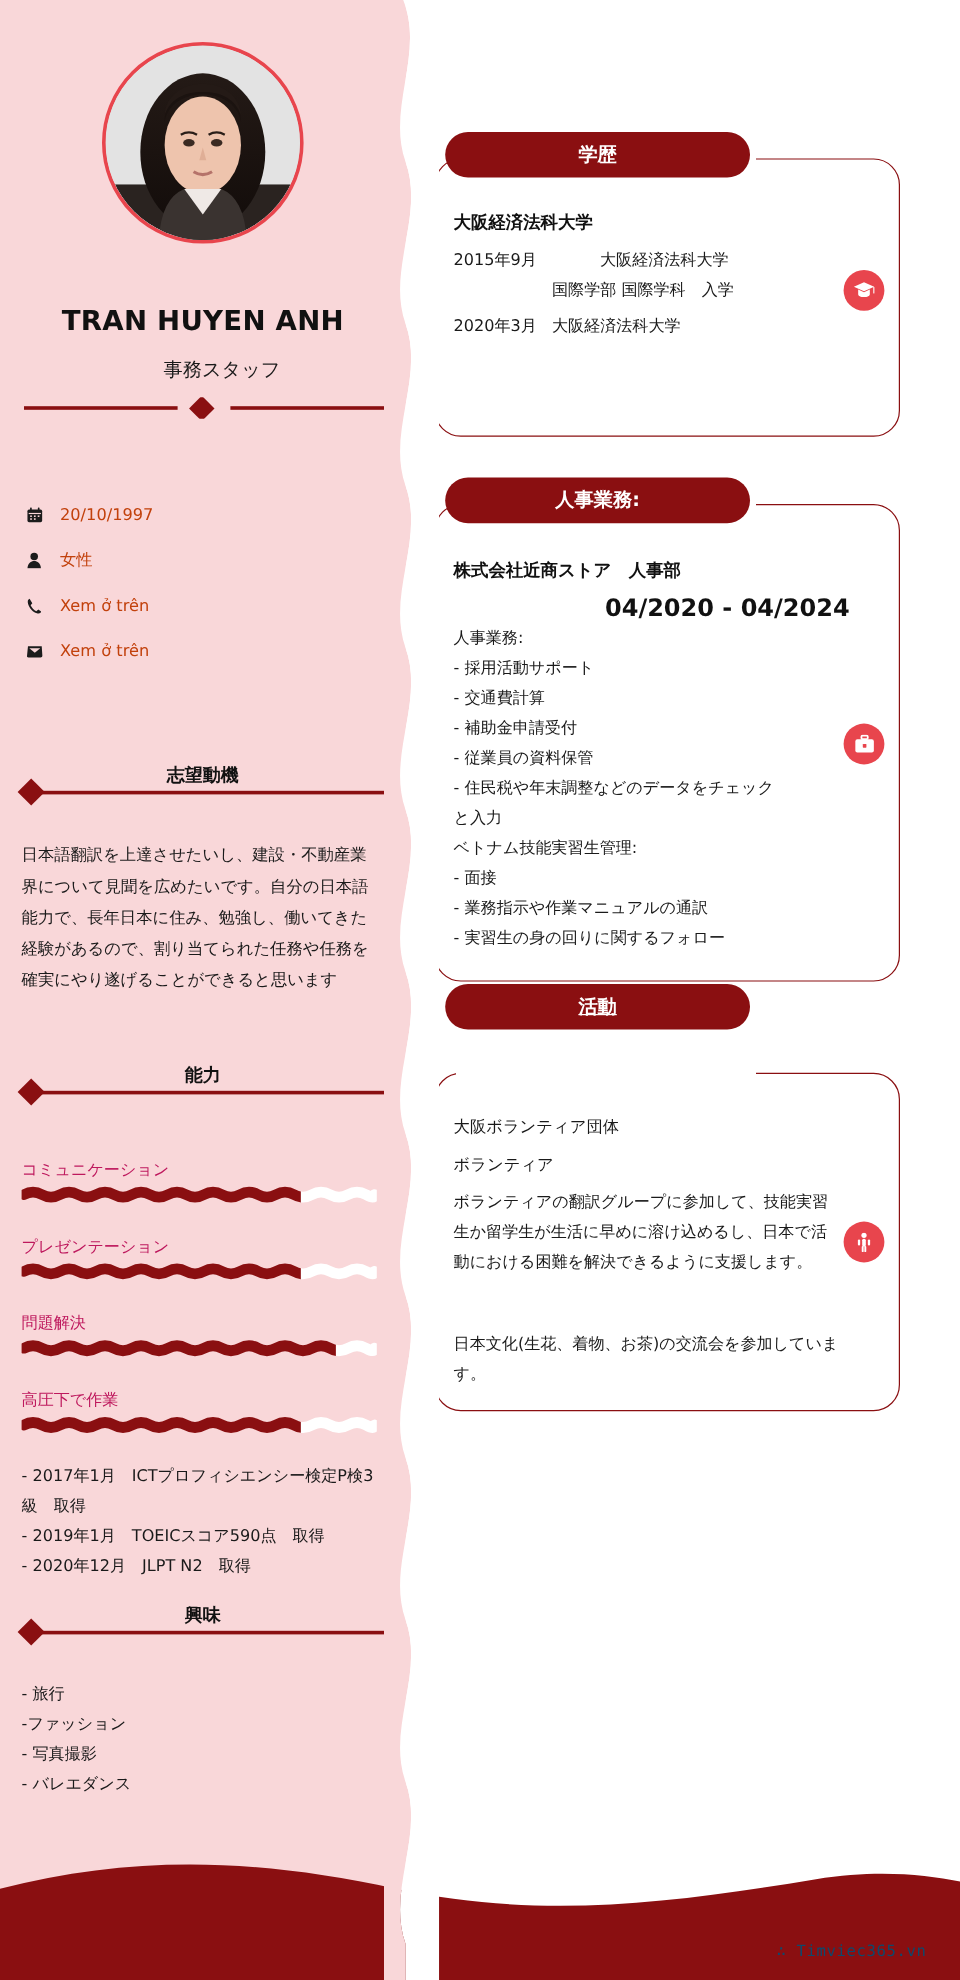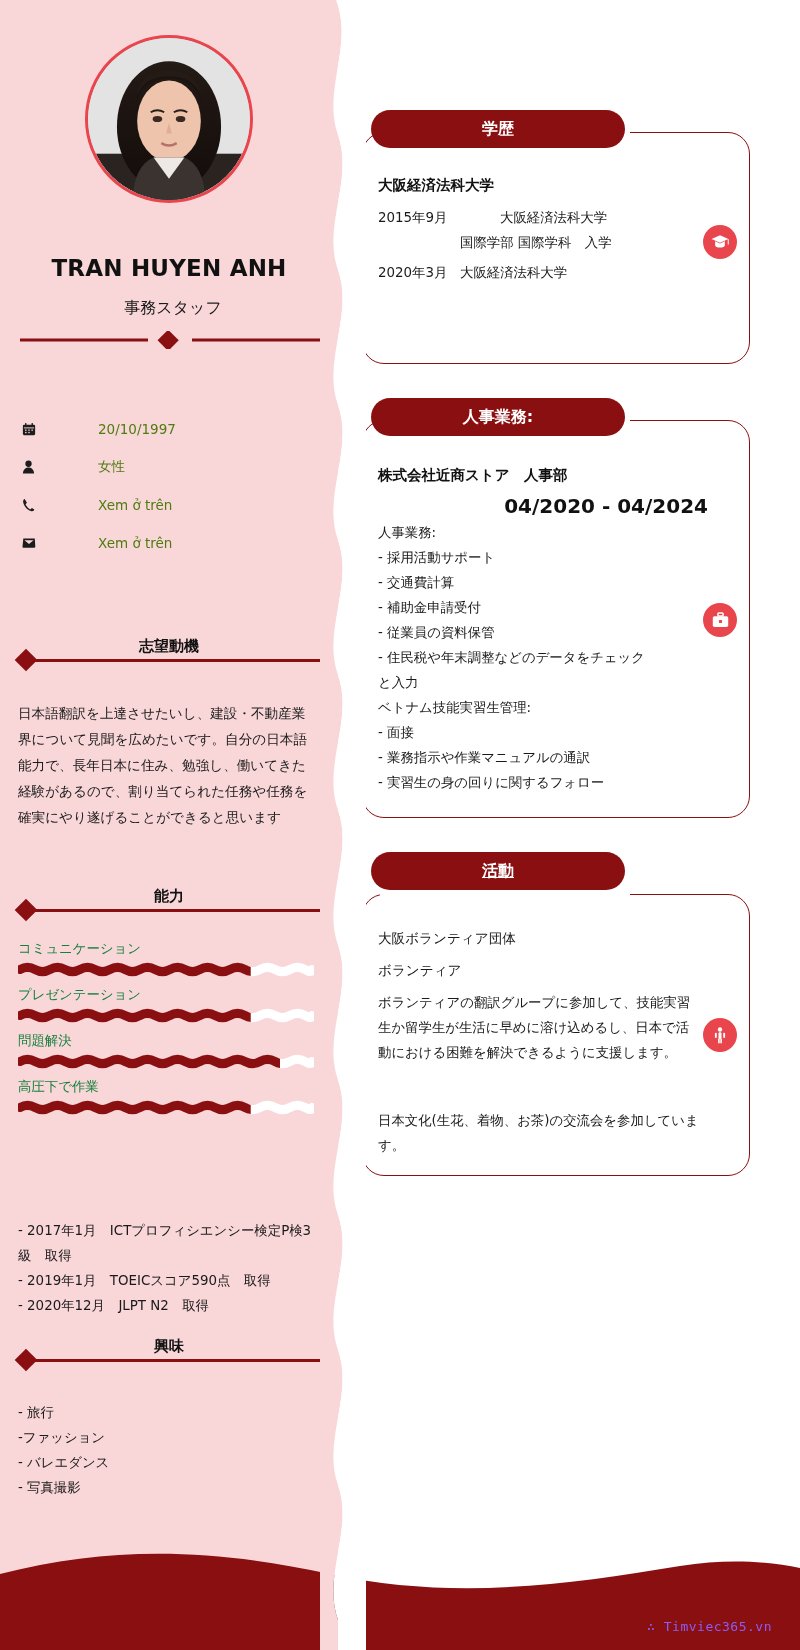--- a/index.html
+++ b/index.html
@@ -24,35 +24,35 @@
     border-radius: 50%; border: 3px solid #e8454d; overflow: hidden;
     background: #dcdcdc;
   }
   .photo-inner { position: absolute; inset: 0; }
 
   .name {
     position: absolute; left: 0; top: 255px; width: 338px; text-align: center;
     font-size: 23px; font-weight: bold; color: #111; letter-spacing: .2px;
   }
   .jobtitle {
-    position: absolute; left: 4px; top: 298px; width: 338px; text-align: center;
+    position: absolute; left: 16px; top: 298px; width: 338px; text-align: center;
     font-size: 16px; color: #1a1a1a;
   }
   .name-divider {
     position: absolute; left: 20px; top: 331px; width: 300px; height: 18px;
   }
 
   .contact { position: absolute; left: 22px; top: 410px; width: 300px; }
   .c-row { display: flex; align-items: center; height: 38px; }
   .c-ico {
     width: 28px; flex: 0 0 28px; display: flex; align-items: center;
     justify-content: flex-start; color: #1c1c1c;
   }
   .c-ico svg { display: block; }
-  .c-txt { font-size: 13.5px; color: #4d7c0f; margin-left: 48px; }
+  .c-txt { font-size: 13.5px; color: #c2410c; }
 
   .sec-head { position: absolute; left: 18px; width: 302px; height: 26px; }
   .sec-head .sh-title {
     position: absolute; left: 0; top: -3px; width: 302px; text-align: center;
     font-size: 15px; font-weight: bold; color: #111;
   }
   .sec-head .sh-line {
     position: absolute; left: 4px; top: 19px; width: 298px; height: 2.5px;
     background: #8a0f11;
   }
@@ -62,21 +62,21 @@
   }
 
   .body-text {
     position: absolute; left: 18px; width: 300px;
     font-size: 13.6px; line-height: 26px; color: #1a1a1a;
   }
   .body-text p { margin: 0; }
 
   .skills { position: absolute; left: 18px; width: 302px; }
   .skill { margin-bottom: 8px; }
-  .skill-label { font-size: 13.4px; color: #15803d; margin-bottom: 3px; }
+  .skill-label { font-size: 13.4px; color: #be185d; margin-bottom: 3px; margin-top: 26px; }
   .skill-bar { position: relative; height: 17px; width: 296px; }
   .skill-bar svg { display: block; }
 
   .list-text {
     position: absolute; left: 18px; width: 302px;
     font-size: 13.4px; line-height: 25px; color: #1a1a1a;
   }
   .list-text div { white-space: pre-wrap; }
 
   
@@ -111,21 +111,21 @@
     position: absolute; font-size: 13.4px; line-height: 25px; color: #1a1a1a;
   }
   .card-body div { white-space: pre-wrap; }
   .card-sub { position: absolute; font-size: 13.6px; color: #1a1a1a; }
 
   
   .footer-wave { position: absolute; left: 0; bottom: 0; width: 800px; height: 110px; }
   .watermark {
     position: absolute; right: 28px; bottom: 16px;
     font-family: "DejaVu Sans Mono", "Liberation Mono", monospace;
-    font-size: 13px; color: #8b5cf6; letter-spacing: .5px; z-index: 9;
+    font-size: 13px; color: #0c4a6e; letter-spacing: .5px; z-index: 9;
   }
 </style>
 </head>
 <body>
 
 <div class="page">
 
   <div class="left-col"></div>
 
   <svg class="wave-edge" viewBox="0 0 46 1650" preserveAspectRatio="none">
@@ -318,22 +318,22 @@
   </div>
 
   <div class="sec-head" style="top:1340px;">
     <div class="sh-title">興味</div>
     <div class="sh-line"></div>
     <div class="sh-dia"></div>
   </div>
   <div class="list-text" style="top:1400px;">
     <div>- 旅行</div>
     <div>-ファッション</div>
+    <div>- 写真撮影</div>
     <div>- バレエダンス</div>
-    <div>- 写真撮影</div>
   </div>
 
   <div class="card" style="left:362px; top:132px; width:388px; height:232px;"></div>
   <div class="pill-mask" style="left:380px; top:124px; width:250px; height:18px;"></div>
   <div class="pill" style="left:371px; top:110px; width:254px;">
     <span>学歴</span>
   </div>
   <div class="badge" style="left:703px; top:225px;">
     <span>
       <svg width="18" height="16" viewBox="0 0 20 17" fill="#ffffff">
@@ -383,21 +383,21 @@
 - 住民税や年末調整などのデータをチェック
 と入力
 ベトナム技能実習生管理:
 - 面接
 - 業務指示や作業マニュアルの通訳
 - 実習生の身の回りに関するフォロー</div>
   </div>
 
   <div class="card" style="left:362px; top:894px; width:388px; height:282px;"></div>
   <div class="pill-mask" style="left:380px; top:886px; width:250px; height:18px;"></div>
-  <div class="pill" style="left:371px; top:852px; width:254px;text-decoration:underline;">
+  <div class="pill" style="left:371px; top:820px; width:254px;text-decoration:underline;">
     <span>活動</span>
   </div>
   <div class="badge" style="left:703px; top:1018px;">
     <span>
       <svg width="14" height="17" viewBox="0 0 14 18" fill="#ffffff">
         <circle cx="7" cy="2.6" r="2.3"></circle>
         <rect x="5.4" y="5.6" width="3.2" height="7" rx="1.4"></rect>
         <rect x="1.6" y="6.2" width="2" height="5.4" rx="1"></rect>
         <rect x="10.4" y="6.2" width="2" height="5.4" rx="1"></rect>
         <rect x="5" y="12" width="1.7" height="5.4" rx=".8"></rect>

